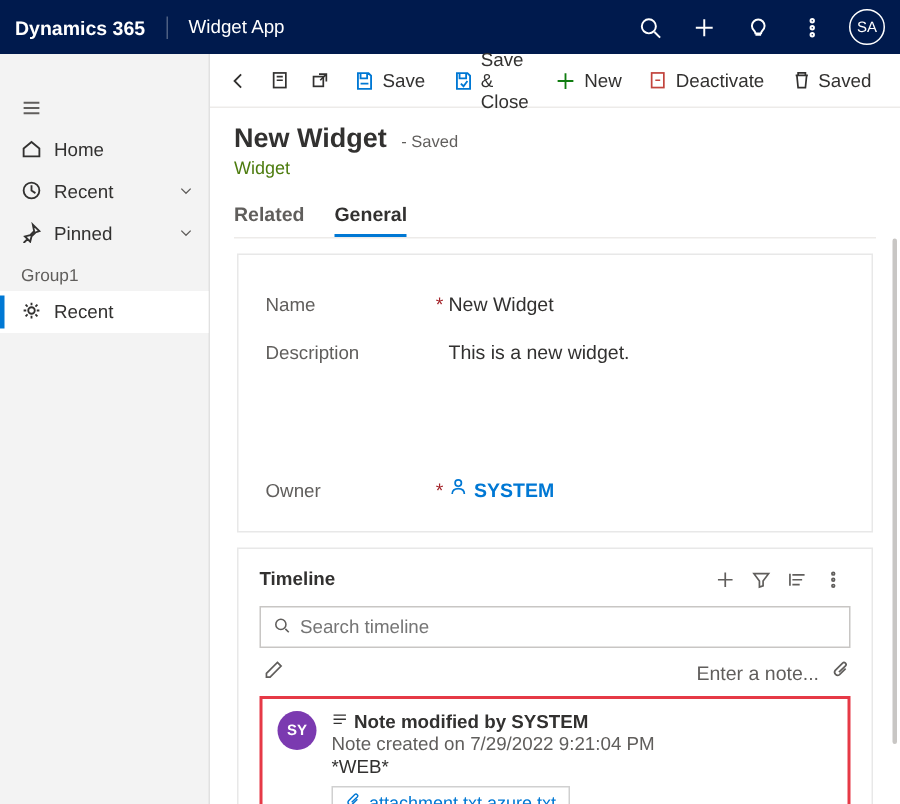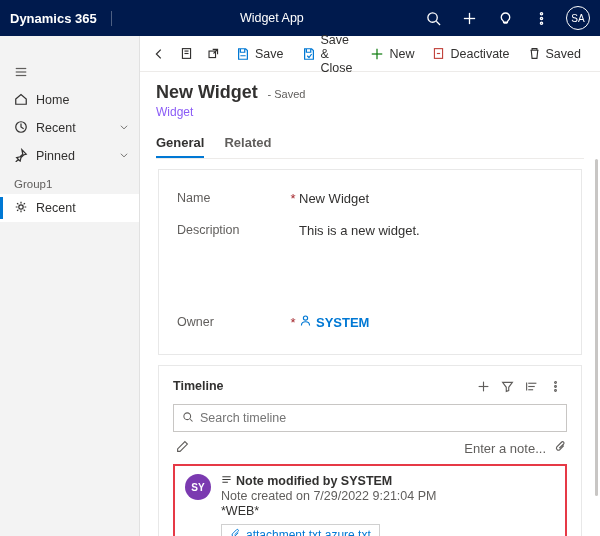--- a/index.html
+++ b/index.html
@@ -14,21 +14,20 @@
     position: relative;
   }
   
   .topnav {
     background: #001a4d;
     color: #fff;
     height: 36px;
     display: flex;
     align-items: center;
     padding: 0 10px;
-    text-align: center;
   }
   .topnav .brand { font-weight: 600; font-size: 13px; padding-right: 14px; border-right: 1px solid rgba(255,255,255,.3); }
   .topnav .appname { padding-left: 14px; font-size: 12.5px; flex:1; }
   .topnav .icons { display:flex; align-items:center; gap:6px; }
   .topnav .iconbtn { width:30px; height:30px; display:flex; align-items:center;justify-content:center; color:#fff; cursor:pointer;}
   .topnav .avatar { width:24px;height:24px;border:1px solid #fff;border-radius:50%;display:flex;align-items:center;justify-content:center;font-size:10px;margin-left:4px;}
   
   .shell { display:flex; height: calc(536px - 36px); }
   .sidebar { width:140px; background:#f3f3f3; border-right:1px solid #e1e1e1; padding-top:22px; position:relative;}
   .sidebar .hamburger{ height:28px;display:flex;align-items:center;padding-left:14px;color:#605e5c;}
@@ -40,28 +39,28 @@
   
   .main { flex:1; display:flex;flex-direction:column; min-width:0;}
   .cmdbar { height:36px; display:flex;align-items:center;border-bottom:1px solid #edebe9;padding:0 6px;gap:2px;}
   .cmdbtn { display:flex;align-items:center;height:30px;padding:0 8px;font-size:12.5px;color:#323130;cursor:pointer;gap:5px;}
   .cmdbtn.icononly{padding:0 6px;}
   .cmdbar .spacer{flex:1;}
   .cmdbar svg { display:block;}
   .pagehead { padding:10px 16px 0 16px;}
   .pagehead h1{font-size:18px;font-weight:600;display:inline-block;}
   .pagehead .saved{font-size:11px;color:#605e5c;margin-left:6px;}
-  .pagehead .entity{font-size:12px;color:#8b5cf6;margin-top:2px;}
+  .pagehead .entity{font-size:12px;color:#4d7c0f;margin-top:2px;}
   .tabs{display:flex;gap:20px;margin-top:10px;border-bottom:1px solid #edebe9;}
   .tab{font-size:13px;padding:6px 0;color:#605e5c;cursor:pointer;font-weight:600;}
   .tab.active{color:#323130;border-bottom:2px solid #0078d4;}
   
   .scroll{flex:1;overflow-y:auto;padding:0 18px 10px 18px;}
   .formsec{border:1px solid #e8e8e8;margin-top:10px;padding:14px 18px;}
-  .frow{display:flex;align-items:center;min-height:26px;margin-bottom:6px;}
+  .frow{display:flex;align-items:flex-end;min-height:26px;margin-bottom:6px;}
   .frow .lbl{width:110px;font-size:12.5px;color:#605e5c;padding-top:2px;}
   .frow .req{color:#a4262c;width:12px;text-align:center;padding-top:2px;}
   .frow .val{flex:1;font-size:13px;color:#323130;padding-top:2px;}
   .frow.owner .val{color:#0078d4;font-weight:600;display:flex;align-items:center;gap:4px;}
   .descgap{height:60px;}
   
   .timeline{border:1px solid #e8e8e8;margin-top:10px;padding:8px 14px 32px 14px;}
   .tl-head{display:flex;align-items:center;margin-bottom:6px;}
   .tl-head .title{font-size:12.5px;font-weight:600;flex:1;}
   .tl-head .tb{width:24px;height:24px;display:flex;align-items:center;justify-content:center;color:#605e5c;cursor:pointer;}
@@ -236,22 +235,22 @@
             <circle cx="8" cy="13" r="1.2"></circle>
           </svg>
         </div>
     </div>
 
     <div class="pagehead">
       <h1>New Widget</h1>
       <span class="saved">- Saved</span>
       <div class="entity">Widget</div>
       <div class="tabs">
+        <div class="tab">Related</div>
         <div class="tab active">General</div>
-        <div class="tab">Related</div>
       </div>
     </div>
 
     <div class="scrollwrap">
       <div class="fake-scroll"></div>
       <div class="scroll">
 
         <div class="formsec">
           <div class="frow">
             <div class="lbl">Name</div>

